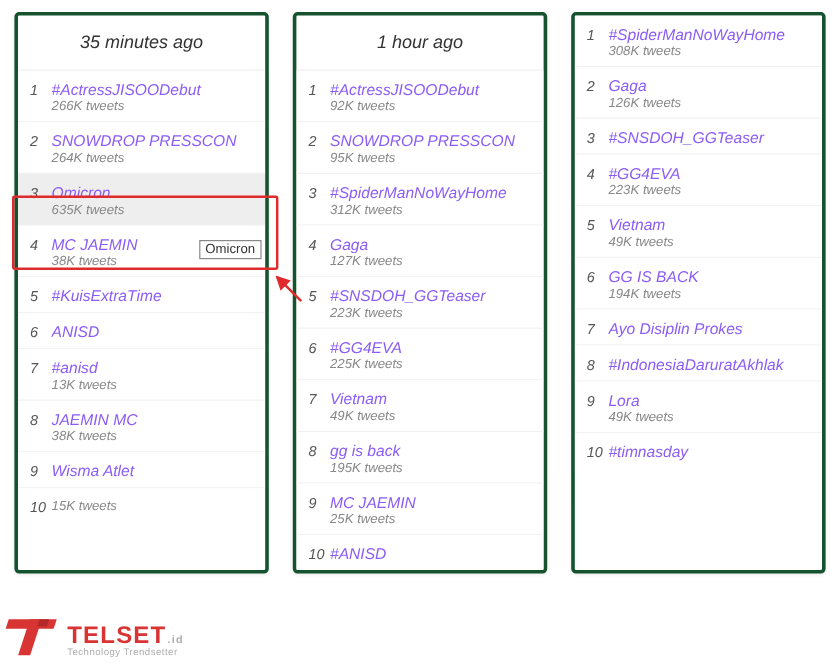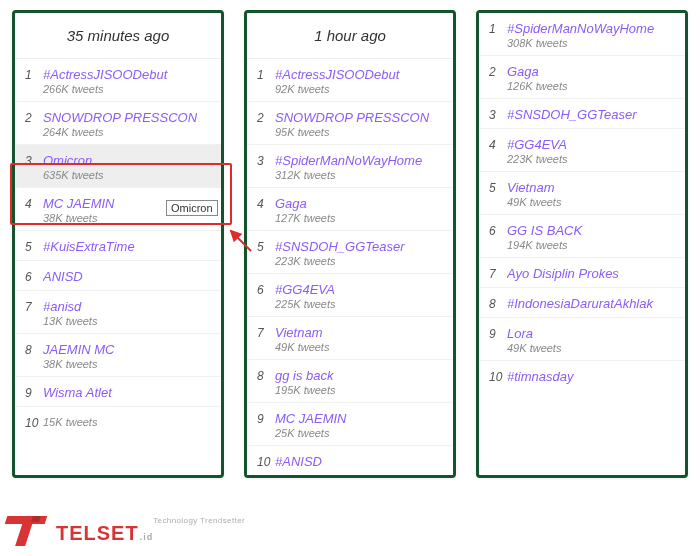--- a/index.html
+++ b/index.html
@@ -101,21 +101,21 @@
   }
   .watermark-icon {
     width: 46px;
     height: 40px;
     position: relative;
   }
   .wm-shape {
     position: absolute;
     background: #d62a2a;
   }
-  .watermark-text { display: flex; flex-direction: row; line-height: 1; text-align: right; }
+  .watermark-text { display: flex; flex-direction: column; line-height: 1; }
   .watermark-brand {
     font-family: Arial, sans-serif;
     font-weight: 700;
     font-size: 20px;
     letter-spacing: 1px;
     color: #d62a2a;
     display: inline-flex;
     align-items: baseline;
   }
   .watermark-brand .dot {

